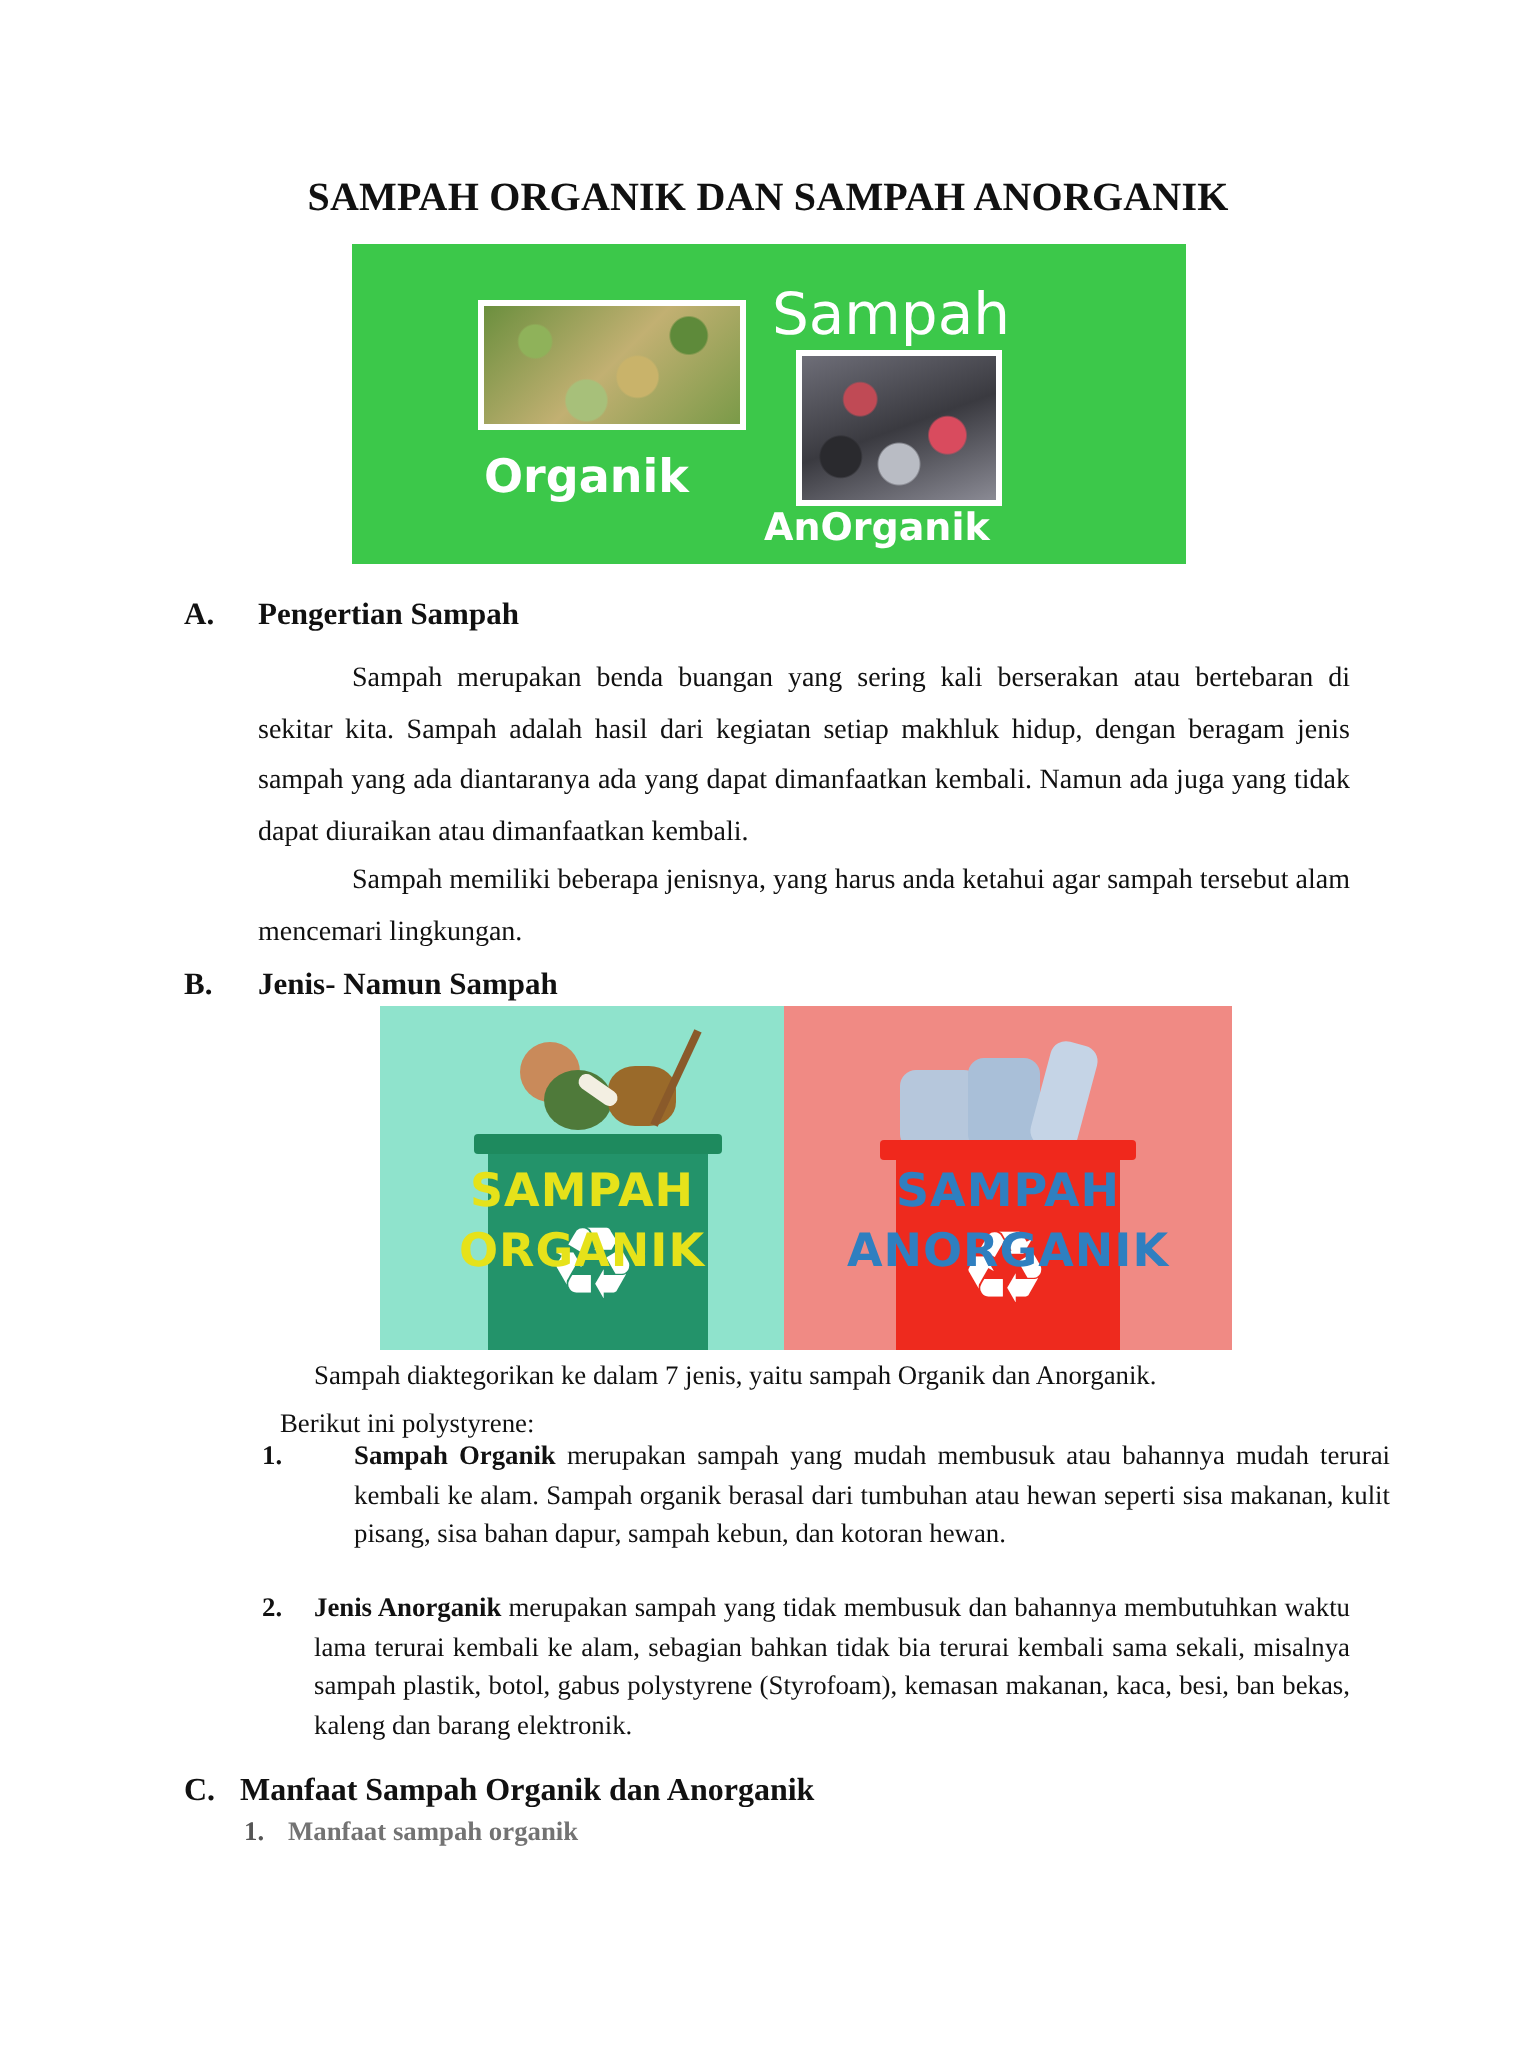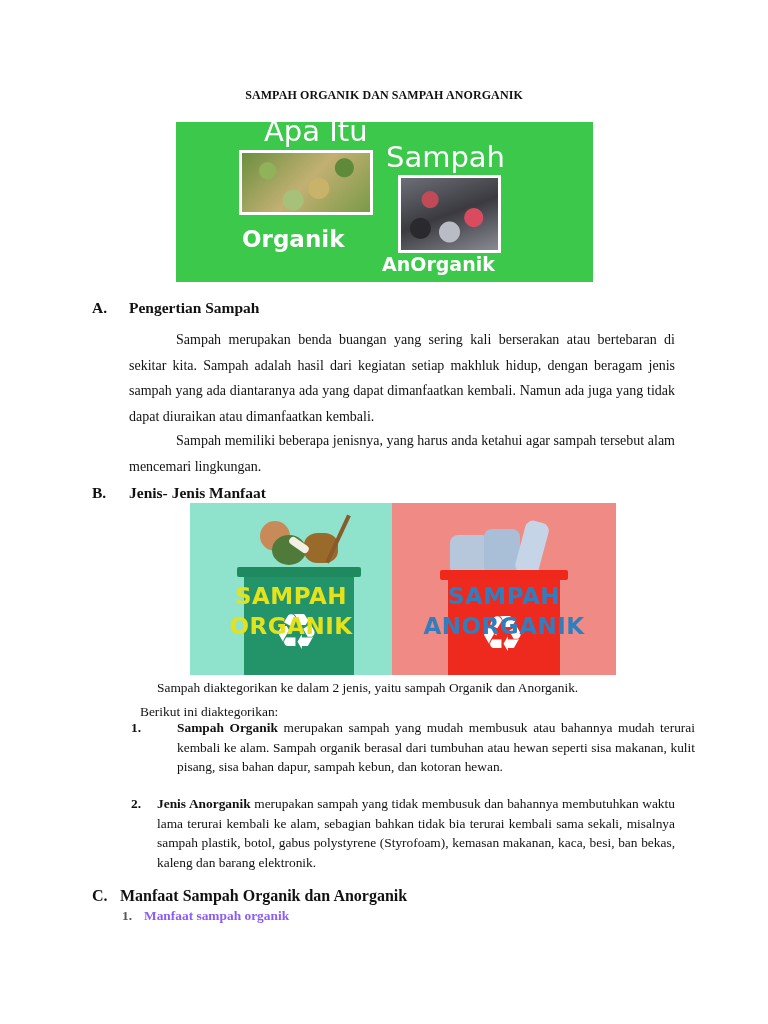--- a/index.html
+++ b/index.html
@@ -1,18 +1,18 @@
 <!DOCTYPE html>
 <html><head>
 <meta charset="utf-8">
 <style>
   html, body { margin:0; padding:0; background:#ffffff; }
   body { width:768px; height:1024px; position:relative; overflow:hidden; font-family:"Liberation Serif", "DejaVu Serif", serif; color:#111; }
   .abs { position:absolute; }
-  .title { left:0; width:768px; top:88px; text-align:center; font-weight:bold; font-size:12px; letter-spacing:0.1px; }
+  .title { left:0; width:768px; top:88px; text-align:center; font-weight:bold; font-size:20px; letter-spacing:0.1px; }
   .img1 { left:176px; top:122px; width:417px; height:160px; background:#3cc84a; overflow:hidden; }
   .img1 .t { position:absolute; color:#ffffff; font-family:"DejaVu Sans", sans-serif; }
   .photo { position:absolute; border:3px solid #ffffff; box-sizing:border-box; }
   .ph-org { left:63px; top:28px; width:134px; height:65px; background:
       radial-gradient(circle at 20% 30%, #8fb25a 0 8px, transparent 9px),
       radial-gradient(circle at 60% 60%, #c9b36a 0 10px, transparent 11px),
       radial-gradient(circle at 80% 25%, #5e8a3a 0 9px, transparent 10px),
       radial-gradient(circle at 40% 80%, #a7c07a 0 10px, transparent 11px),
       linear-gradient(135deg, #6b8f3e, #c2b072 50%, #7a9a48); }
   .ph-anorg { left:222px; top:53px; width:103px; height:78px; background:
@@ -32,36 +32,35 @@
   .bin-body { position:absolute; }
   .binlabel { position:absolute; font-family:"DejaVu Sans", sans-serif; font-weight:bold; font-size:23px; line-height:30px; text-align:center; letter-spacing:0.5px; }
   .recycle { position:absolute; color:#ffffff; font-size:50px; line-height:50px; font-family:"DejaVu Sans", sans-serif; }
 </style>
 </head>
 <body>
 
 <div class="abs title">SAMPAH ORGANIK DAN SAMPAH ANORGANIK</div>
 
 <div class="abs img1">
-  <div class="t" style="left:88px; top:-8px; font-size:29px;">Apa Itu</div>
   <div class="photo ph-org"></div>
   <div class="t" style="left:210px; top:18px; font-size:29px;">Sampah</div>
   <div class="photo ph-anorg"></div>
   <div class="t" style="left:66px; top:104px; font-size:23px; font-weight:bold;">Organik</div>
   <div class="t" style="left:206px; top:131px; font-size:19px; font-weight:bold;">AnOrganik</div>
 </div>
 
 <div class="abs h" style="left:92px; top:299px;">A.</div>
 <div class="abs h" style="left:129px; top:299px;">Pengertian Sampah</div>
 
 <div class="abs p" style="left:129px; top:327px; width:546px; text-indent:47px;">Sampah merupakan benda buangan yang sering kali berserakan atau bertebaran di sekitar kita. Sampah adalah hasil dari kegiatan setiap makhluk hidup, dengan beragam jenis sampah yang ada diantaranya ada yang dapat dimanfaatkan kembali. Namun ada juga yang tidak dapat diuraikan atau dimanfaatkan kembali.</div>
 <div class="abs p" style="left:129px; top:428px; width:546px; text-indent:47px;">Sampah memiliki beberapa jenisnya, yang harus anda ketahui agar sampah tersebut alam mencemari lingkungan.</div>
 
 <div class="abs h" style="left:92px; top:484px;">B.</div>
-<div class="abs h" style="left:129px; top:484px;">Jenis- Jenis Manfaat</div>
+<div class="abs h" style="left:129px; top:484px;">Jenis- Namun Sampah</div>
 
 <div class="abs img2">
   <div class="half-l">
     <div class="bin" style="left:70px; top:10px; width:100px; height:60px;">
       <div style="position:absolute; left:0; top:8px; width:30px; height:30px; border-radius:50%; background:#c98a5a;"></div>
       <div style="position:absolute; left:12px; top:22px; width:34px; height:30px; border-radius:50%; background:#4f7a3a;"></div>
       <div style="position:absolute; left:44px; top:20px; width:34px; height:30px; border-radius:40%; background:#9a6a2a;"></div>
       <div style="position:absolute; left:28px; top:28px; width:22px; height:8px; border-radius:4px; background:#f3efe2; transform:rotate(35deg);"></div>
       <div style="position:absolute; left:76px; top:0; width:4px; height:52px; background:#8a5a2a; transform:rotate(25deg);"></div>
     </div>
@@ -82,30 +81,30 @@
     <div class="bin-lid" style="left:48px; top:67px; width:128px; background:#f0281c;"></div>
     <div class="bin-body" style="left:56px; top:77px; width:112px; height:95px; background:#ee2a1e;"></div>
     <div class="recycle" style="left:88px; top:106px;">♻</div>
     <div class="binlabel" style="left:0; width:224px; top:78px; color:#2f7fc0;">
       <div>SAMPAH</div>
       <div>ANORGANIK</div>
     </div>
   </div>
 </div>
 
-<div class="abs lst" style="left:157px; top:678px; width:518px; line-height:20px;">Sampah diaktegorikan ke dalam 2 jenis, yaitu sampah Organik dan Anorganik.</div>
-<div class="abs lst" style="left:140px; top:702px;">Berikut ini diaktegorikan:</div>
+<div class="abs lst" style="left:157px; top:678px; width:518px; line-height:20px;">Sampah diaktegorikan ke dalam 7 jenis, yaitu sampah Organik dan Anorganik.</div>
+<div class="abs lst" style="left:140px; top:702px;">Berikut ini polystyrene:</div>
 
 <div class="abs lst" style="left:131px; top:718px; font-weight:bold;">1.</div>
 <div class="abs lst" style="left:157px; top:718px; width:518px;margin-left:20px;">
   <b>Sampah Organik</b><span> merupakan sampah yang mudah membusuk atau bahannya mudah terurai kembali ke alam. Sampah organik berasal dari tumbuhan atau hewan seperti sisa makanan, kulit pisang, sisa bahan dapur, sampah kebun, dan kotoran hewan.</span>
 </div>
 
 <div class="abs lst" style="left:131px; top:794px; font-weight:bold;">2.</div>
 <div class="abs lst" style="left:157px; top:794px; width:518px;">
   <b>Jenis Anorganik</b><span> merupakan sampah yang tidak membusuk dan bahannya membutuhkan waktu lama terurai kembali ke alam, sebagian bahkan tidak bia terurai kembali sama sekali, misalnya sampah plastik, botol, gabus polystyrene (Styrofoam), kemasan makanan, kaca, besi, ban bekas, kaleng dan barang elektronik.</span>
 </div>
 
 <div class="abs h" style="left:92px; top:887px; font-size:16px;">C.</div>
 <div class="abs h" style="left:120px; top:887px; font-size:16px;text-align:right;">Manfaat Sampah Organik dan Anorganik</div>
 
 <div class="abs lst" style="left:122px; top:906px; font-weight:bold; color:#555;">1.</div>
-<div class="abs lst" style="left:144px; top:906px; font-weight:bold; color:#8b5cf6;">Manfaat sampah organik</div>
+<div class="abs lst" style="left:144px; top:906px; font-weight:bold; color:#737373;">Manfaat sampah organik</div>
 
 </body></html>

